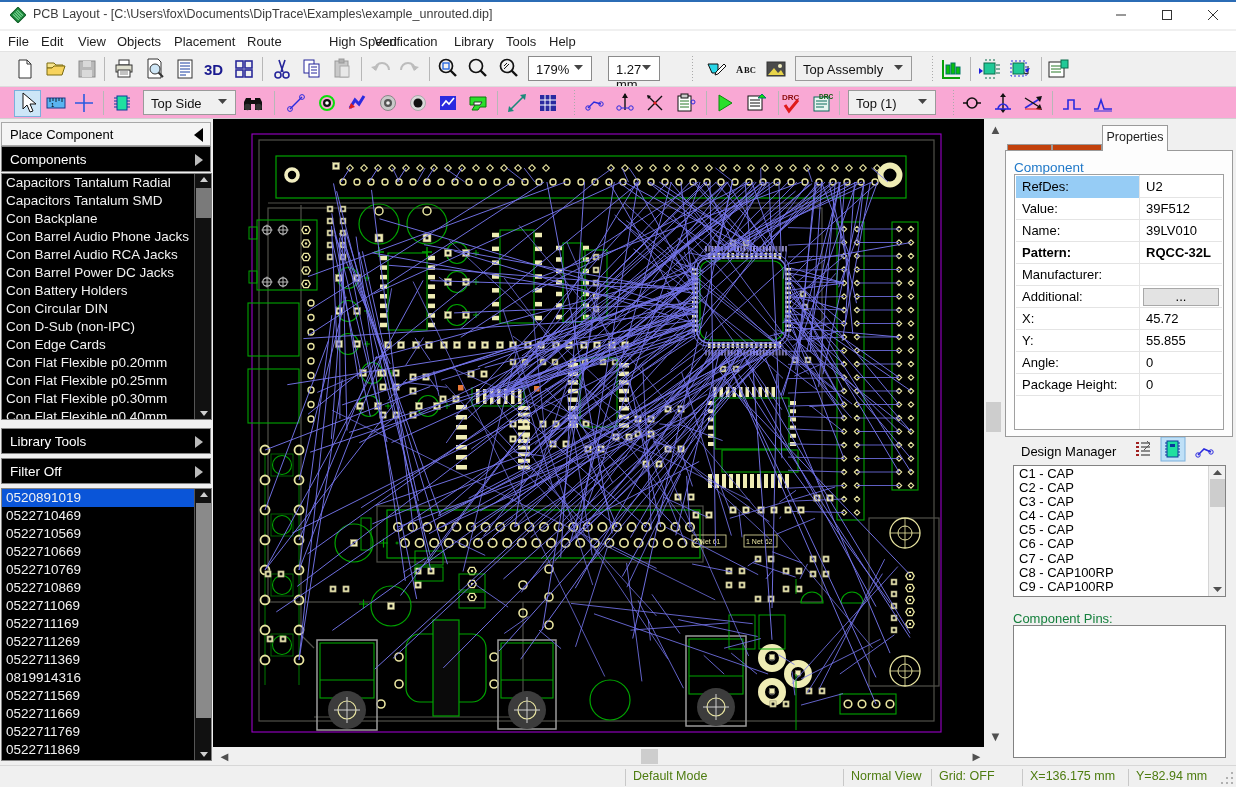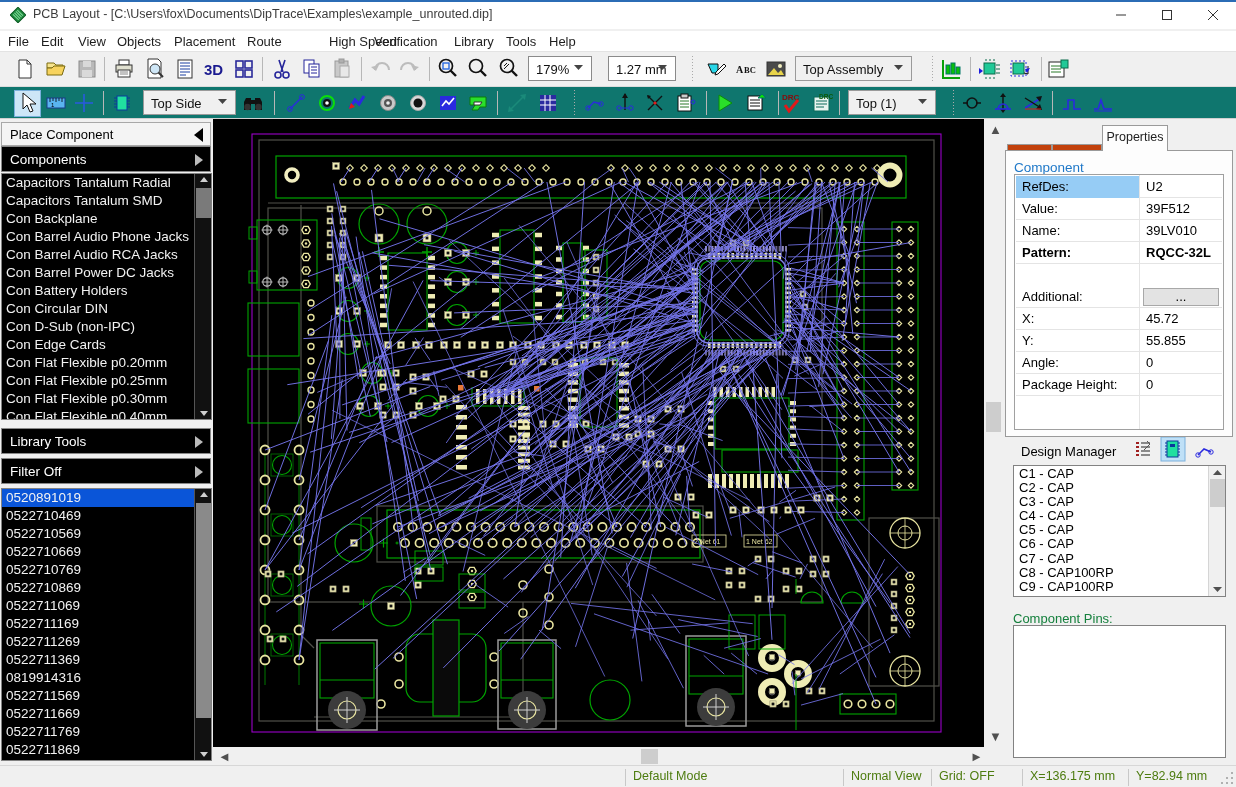--- a/index.html
+++ b/index.html
@@ -10,21 +10,21 @@
 
 #titlebar { left:0; top:0; width:1236px; height:29px; background:#ffffff; border-top:2px solid #2b6cb5; }
 #titleicon { left:10px; top:7px; width:16px; height:16px; }
 #titletext { left:33px; top:7px; font-size:12.5px; color:#3c3c3c; }
 .capbtn { top:2px; width:46px; height:26px; color:#555; text-align:center; }
 
 #menubar { left:0; top:31px; width:1236px; height:20px; background:#ffffff; }
 .menuitem { position:absolute; top:3px; font-size:13px; color:#1e1e1e; }
 
 #tb1 { left:0; top:51px; width:1236px; height:35px; background:#f0f0f0; border-top:1px solid #e3e3e3; }
-#tb2 { left:0; top:86px; width:1236px; height:33px; background:#0f766e; border-top:1px solid #dcdcdc; border-bottom:1px solid #d0d0d0;}
+#tb2 { left:0; top:86px; width:1236px; height:33px; background:#f9a8d4; border-top:1px solid #dcdcdc; border-bottom:1px solid #d0d0d0;}
 .tsep { position:absolute; top:5px; width:1px; height:24px; background:#b7b7b7; }
 .handle { position:absolute; top:4px; width:3px; height:26px;
   background-image:repeating-linear-gradient(#aaa 0 1px, transparent 1px 3px); background-size:1px 100%; background-repeat:repeat-y; background-position:1px 0;}
 .combo { position:absolute; height:25px; background:#fff; border:1px solid #8a8a8a; font-size:13px; color:#111; }
 .combo .cv { position:absolute; left:7px; top:5px; }
 .combo .ca { position:absolute; right:8px; top:8px; width:9px; height:6px; }
 .combo.grey { background:#f0f0f0; border:1px solid #9a9a9a; }
 .ticon { position:absolute; top:4px; width:26px; height:26px; }
 .ticon svg { width:100%; height:100%; }
 .ticon2 { position:absolute; top:3px; width:26px; height:26px; }
@@ -179,21 +179,21 @@
           <circle cx="11" cy="10" r="6.5" fill="none" stroke="#111" stroke-width="1.7"></circle>
           <path d="M8 10l3-3M8 13l5-5" stroke="#111"></path>
           <path d="M15.5 14.5L21 20" stroke="#111" stroke-width="2.4"></path>
         </svg></div>
       <div class="combo" style="left:528px; top:4px; width:64px;">
         <span class="cv">179%</span>
         <svg class="ca" viewBox="0 0 9 6">
           <path d="M0 0l4.5 5L9 0z" fill="#444"></path>
         </svg>
       </div>
-      <div class="combo" style="left:608px; top:4px; width:68px;">
+      <div class="combo" style="left:608px; top:4px; width:52px;">
         <span class="cv">1.27 mm</span>
         <svg class="ca" viewBox="0 0 9 6">
           <path d="M0 0l4.5 5L9 0z" fill="#444"></path>
         </svg>
       </div>
       <div class="handle" style="left:691px;"></div>
       <div class="ticon" style="left:703px;"><svg viewBox="0 0 26 26">
           <path d="M5 8h10v9H9z" fill="#29d6e8" stroke="#111"></path>
           <path d="M13 16l8-8 2 2-8 8-3 1z" fill="#fff" stroke="#111"></path>
         </svg></div>
@@ -1907,20 +1907,23 @@
             <span class="pval">39F512</span>
           </div>
         <div class="prow" style="top:45px;">
             <span class="plabel">Name:</span>
             <span class="pval">39LV010</span>
           </div>
         <div class="prow" style="top:67px;font-weight:bold;">
             <span class="plabel">Pattern:</span>
             <span class="pval">RQCC-32L</span>
           </div>
+        <div class="prow" style="top:89px;">
+            <span class="plabel">Manufacturer:</span>
+          </div>
         <div class="prow" style="top:111px;">
             <span class="plabel">Additional:</span>
             <div style="position:absolute; left:127px; top:2px; width:76px; height:18px; background:#e3e3e3; border:1px solid #a8a8a8; text-align:center;">...</div>
           </div>
         <div class="prow" style="top:133px;">
             <span class="plabel">X:</span>
             <span class="pval">45.72</span>
           </div>
         <div class="prow" style="top:155px;">
             <span class="plabel">Y:</span>

